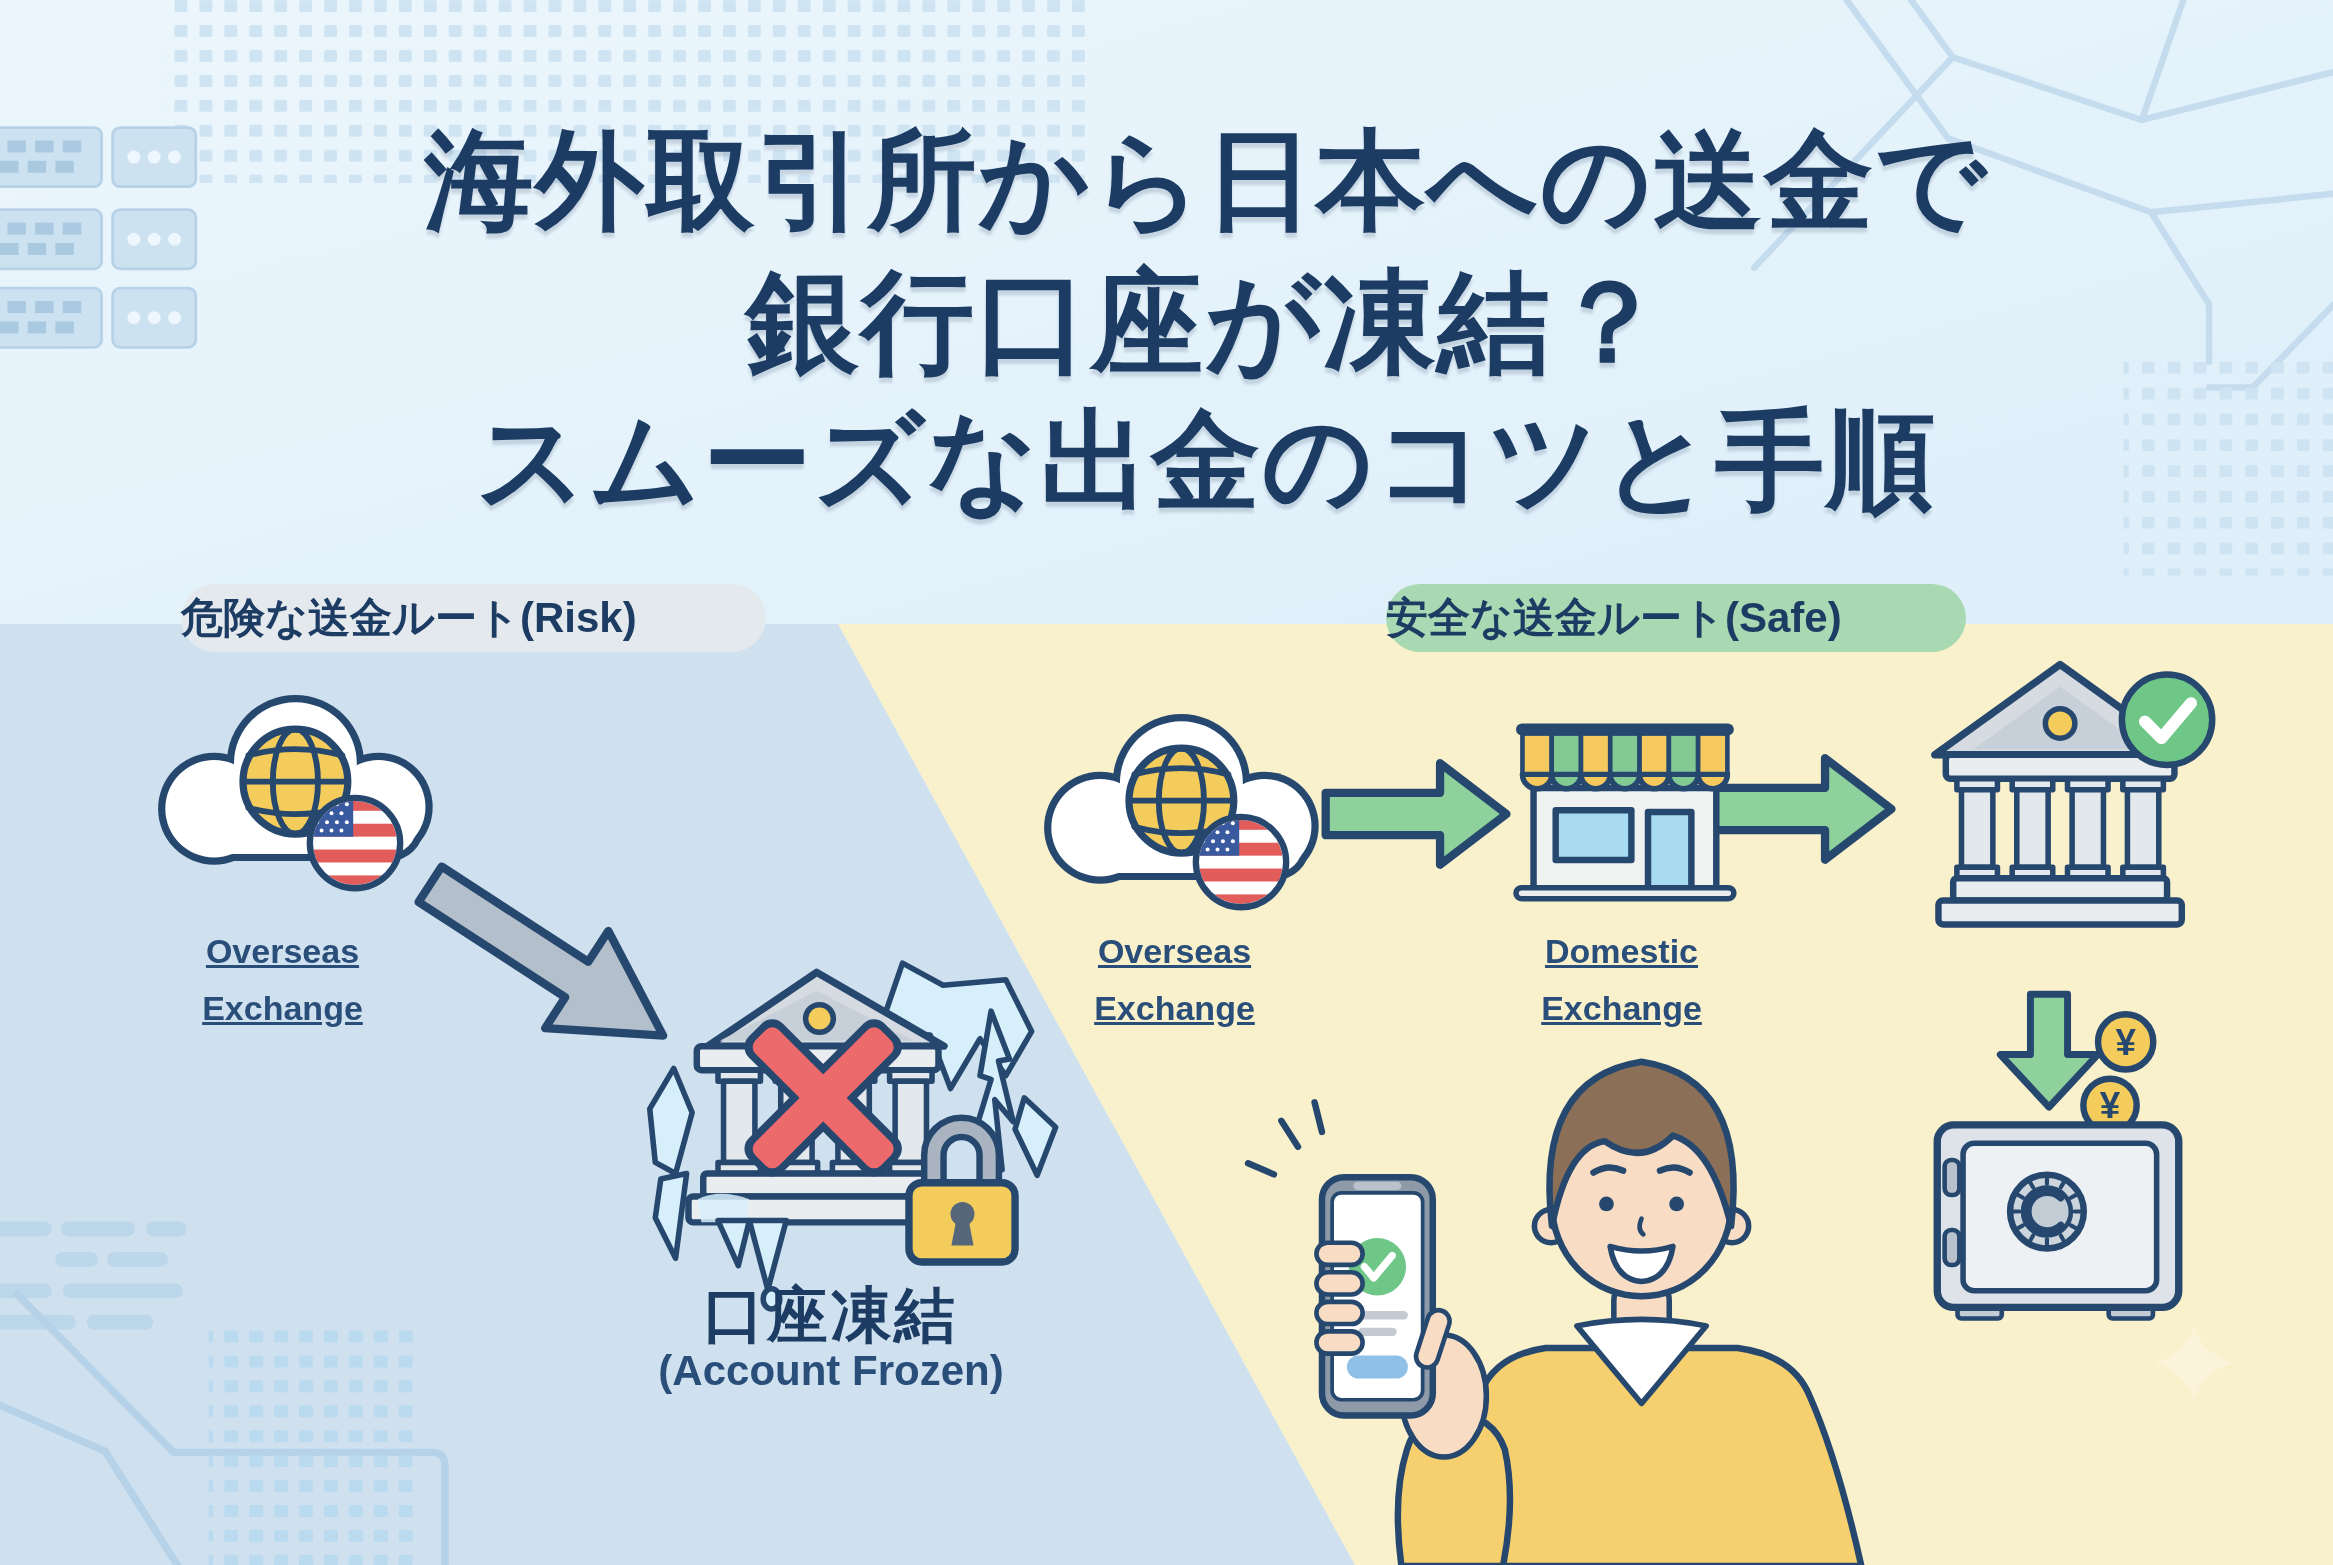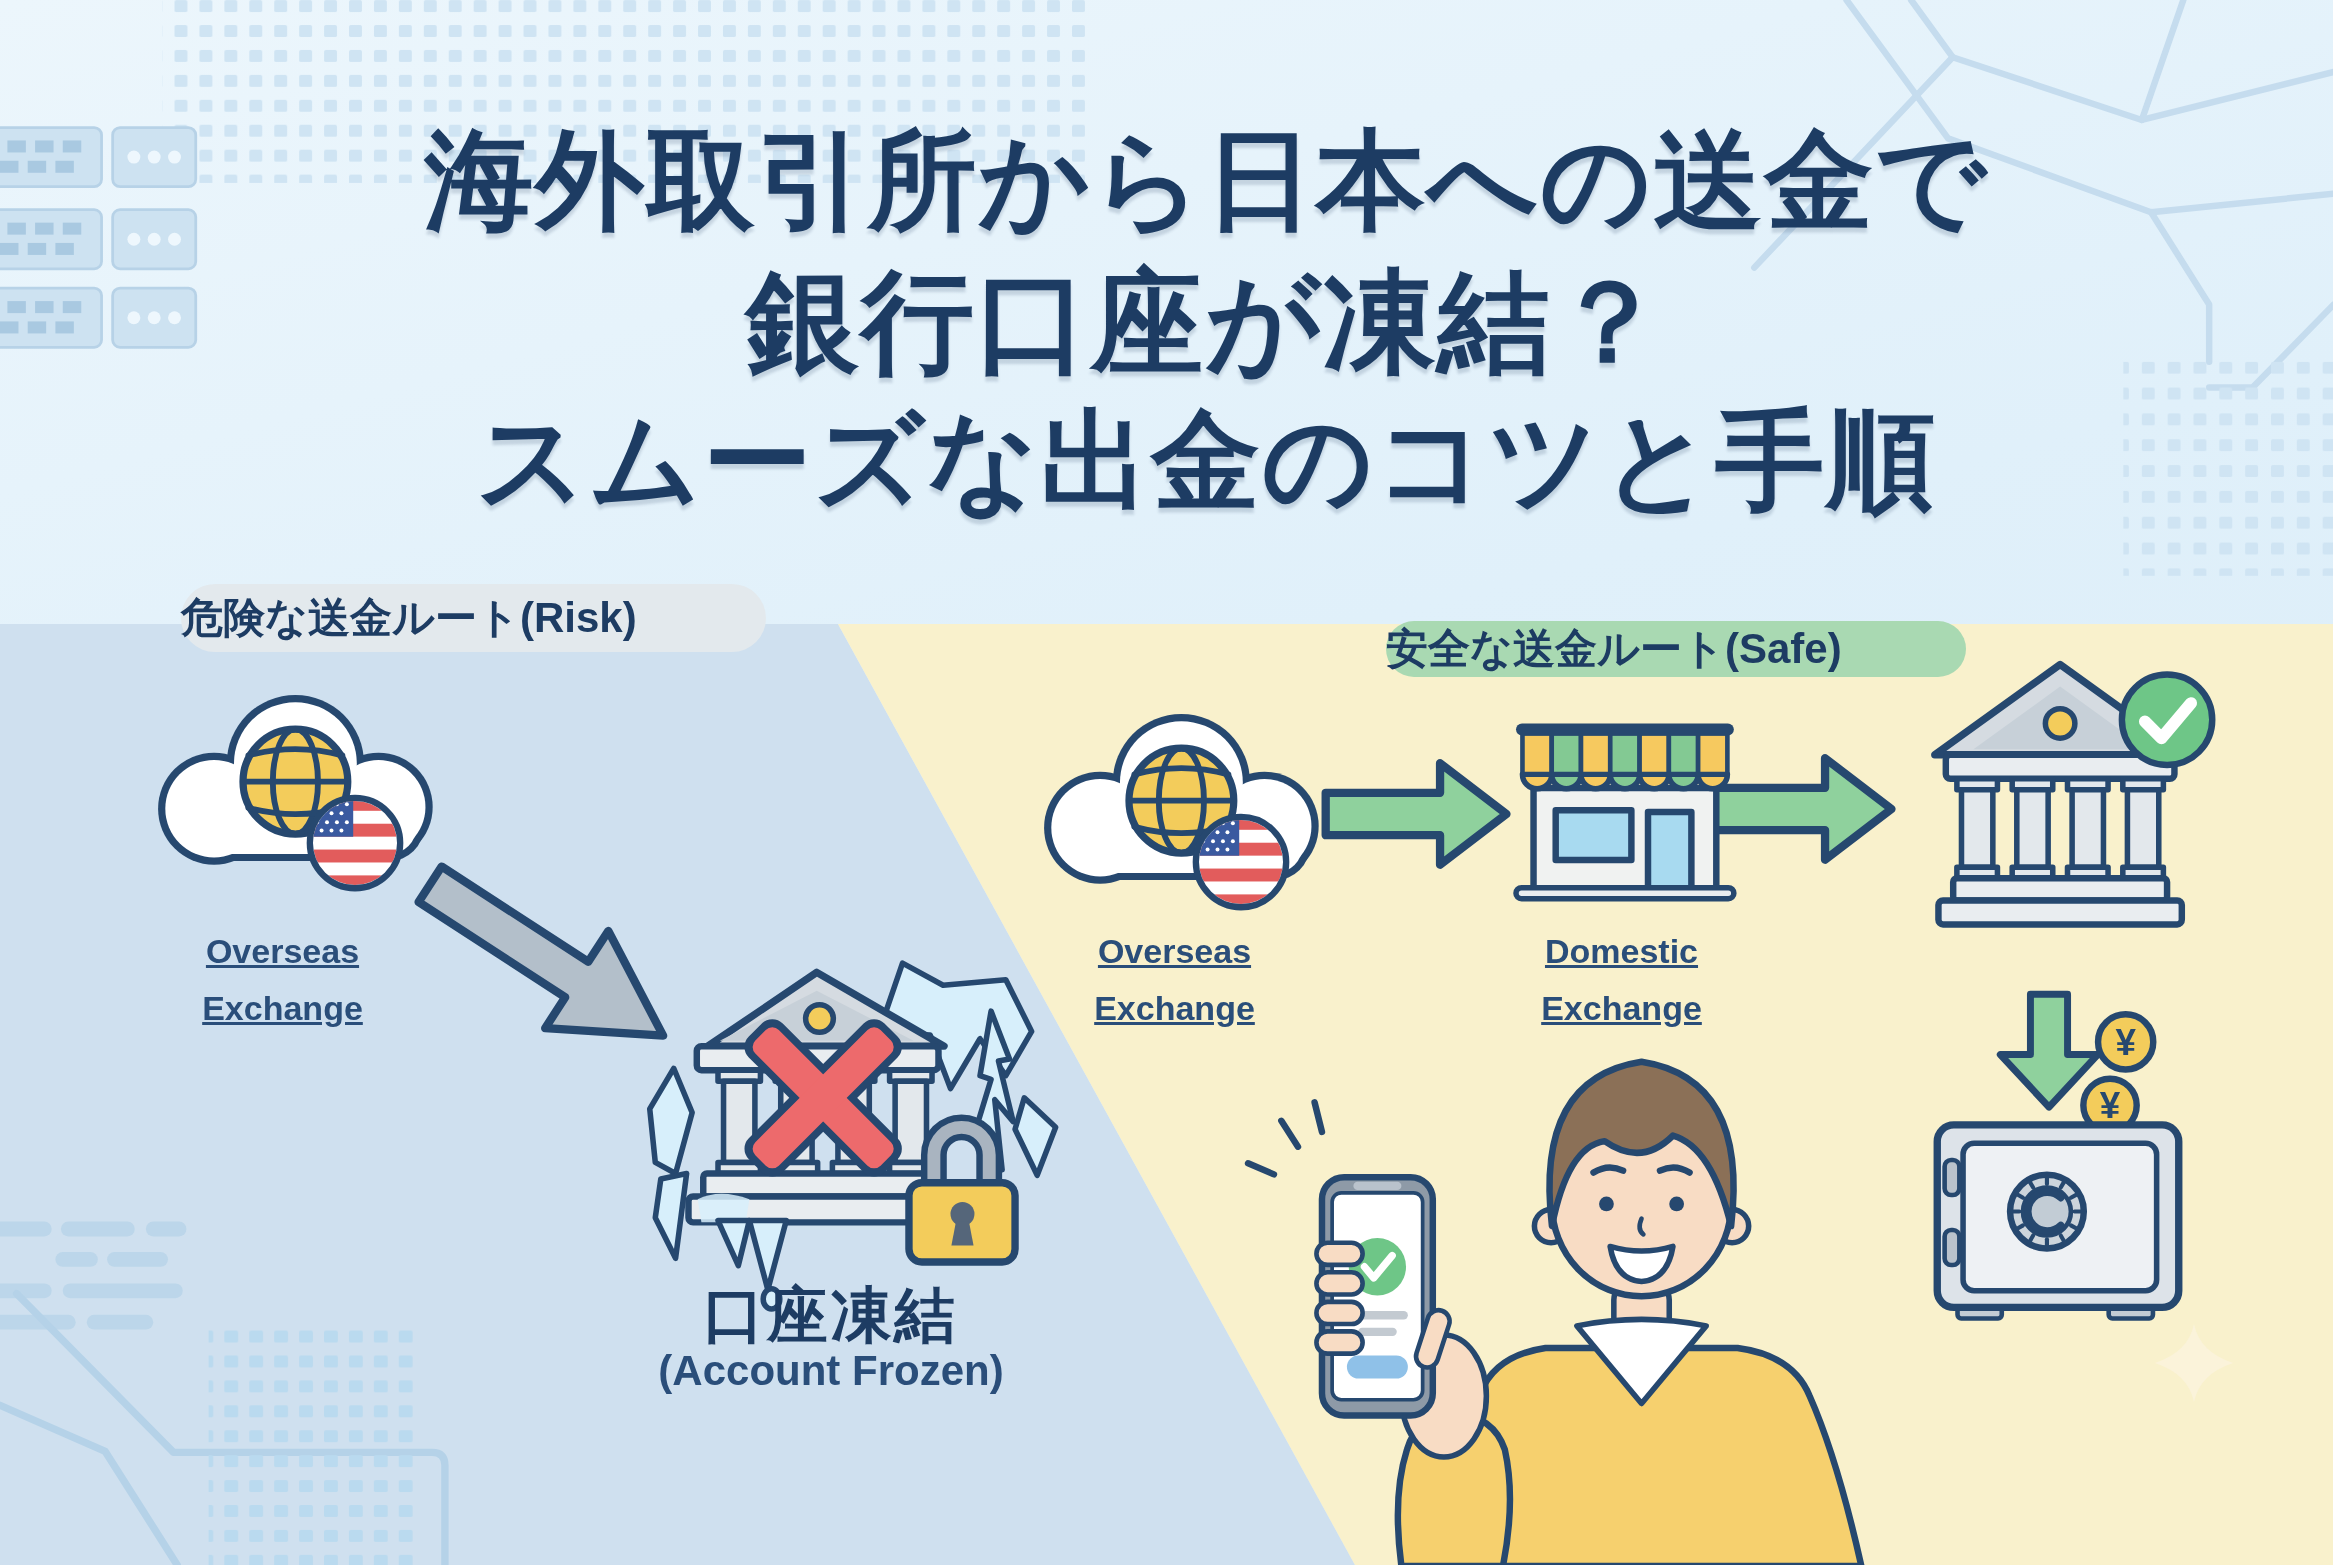--- a/index.html
+++ b/index.html
@@ -17,21 +17,21 @@
   
   .title-line{position:absolute;left:0;width:100%;text-align:center;font-weight:900;
               color:var(--title-navy,#1d3c63);letter-spacing:1.8px;line-height:1.15;
               text-shadow:0 4.6px 2.8px rgba(25,50,85,.16);padding-left:40px;}
   #title-1{top:118px;font-size:109px;}
   #title-2{top:258px;font-size:113px;}
   #title-3{top:399px;font-size:109px;font-family:Liberation Serif, serif;}
   .pill{position:absolute;display:flex;align-items:center;justify-content:flex-start;
         border-radius:37px;font-weight:800;font-size:42px;color:var(--title-navy,#1d3c63);}
   .pill-risk{left:181px;top:584px;width:585px;height:68px;background:var(--risk-pill-bg,#e3e9ed);}
-  .pill-safe{left:1386px;top:584px;width:580px;height:56px;background:var(--safe-pill-bg,#a9d9b2);margin-top:37px;}
+  .pill-safe{left:1386px;top:584px;width:580px;height:68px;background:var(--safe-pill-bg,#a9d9b2);}
   .node-label{position:absolute;text-align:center;color:var(--text-navy,#2a4e7a);
               font-weight:700;font-size:34px;line-height:57px;text-decoration:underline;}
   .frozen-title{position:absolute;left:609px;top:1275px;width:443px;text-align:center;
                 font-size:61px;font-weight:800;letter-spacing:2.8px;color:var(--title-navy,#1d3c63);}
   .frozen-sub{position:absolute;left:591px;top:1347px;width:480px;text-align:center;
               font-size:42px;font-weight:700;color:var(--text-navy,#2a4e7a);}
   .coin-text{font-family:"Liberation Sans","DejaVu Sans",sans-serif;font-size:40px;font-weight:800;
              fill:var(--outline-navy,#26486f);text-anchor:middle;}
 
   

